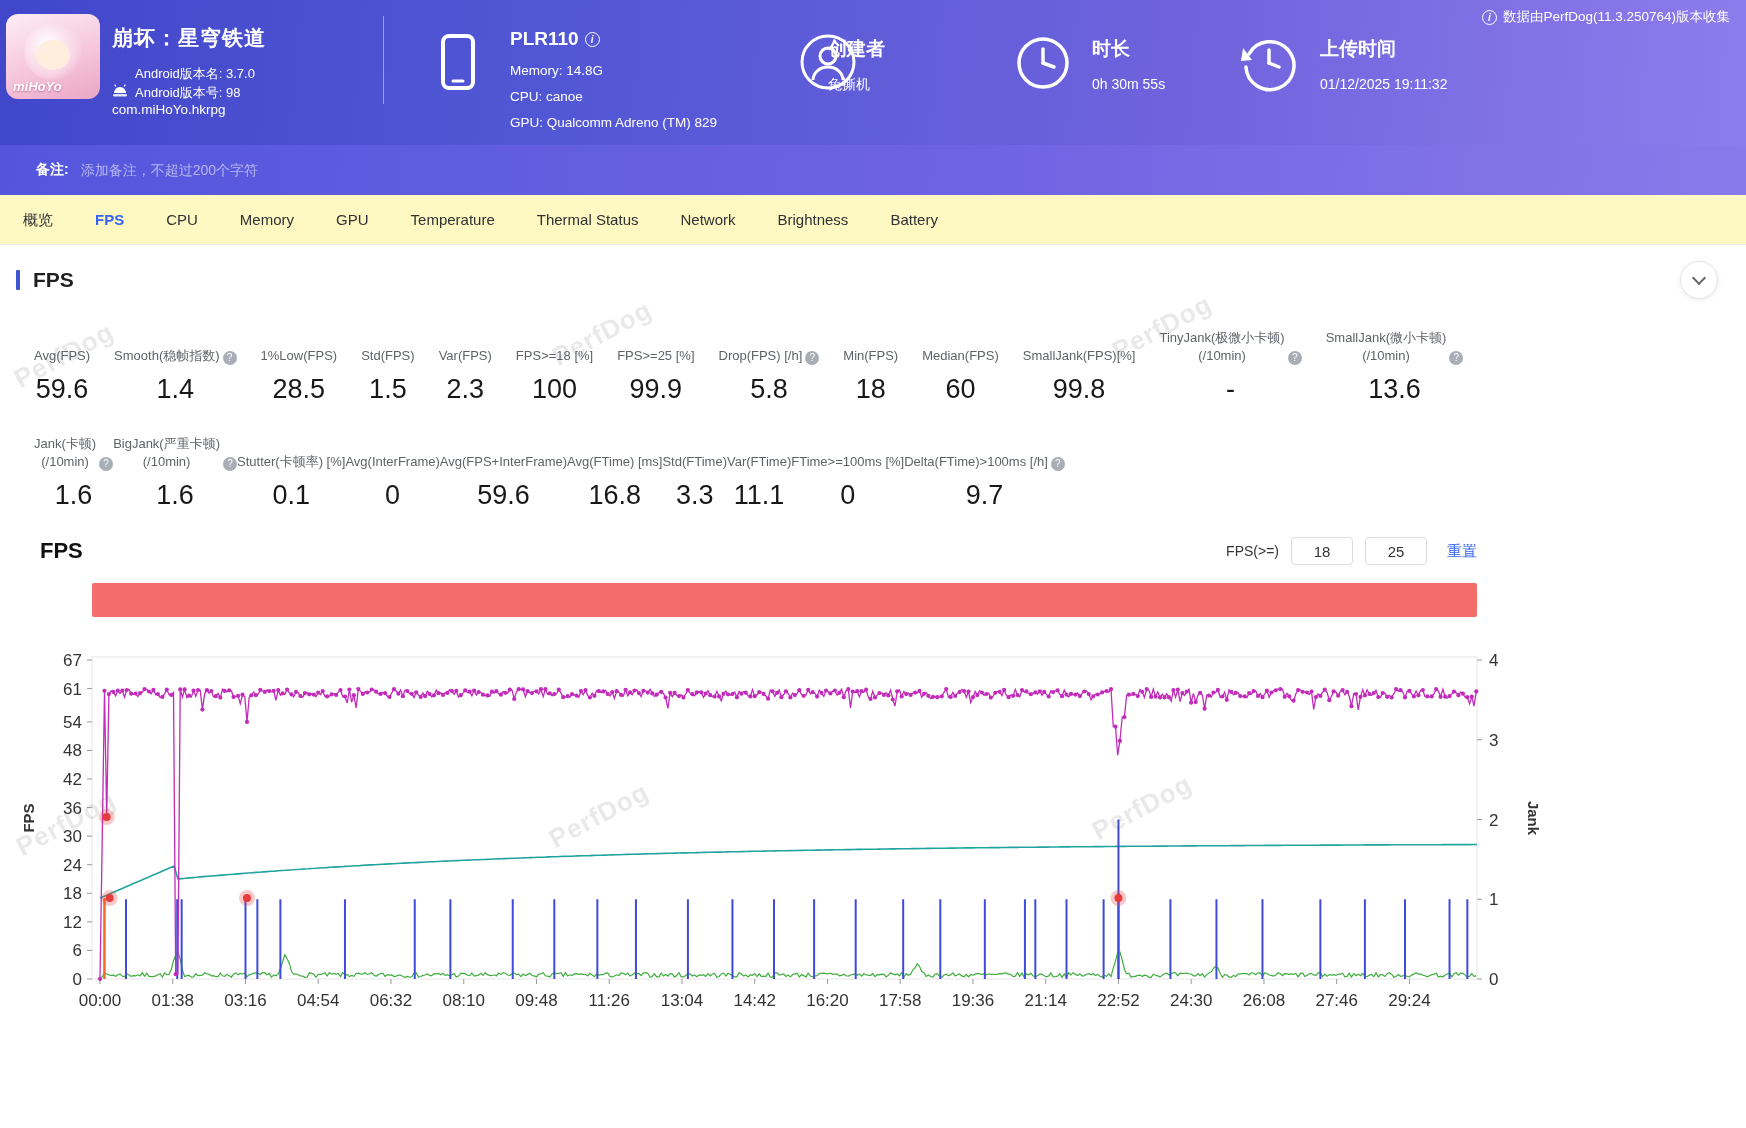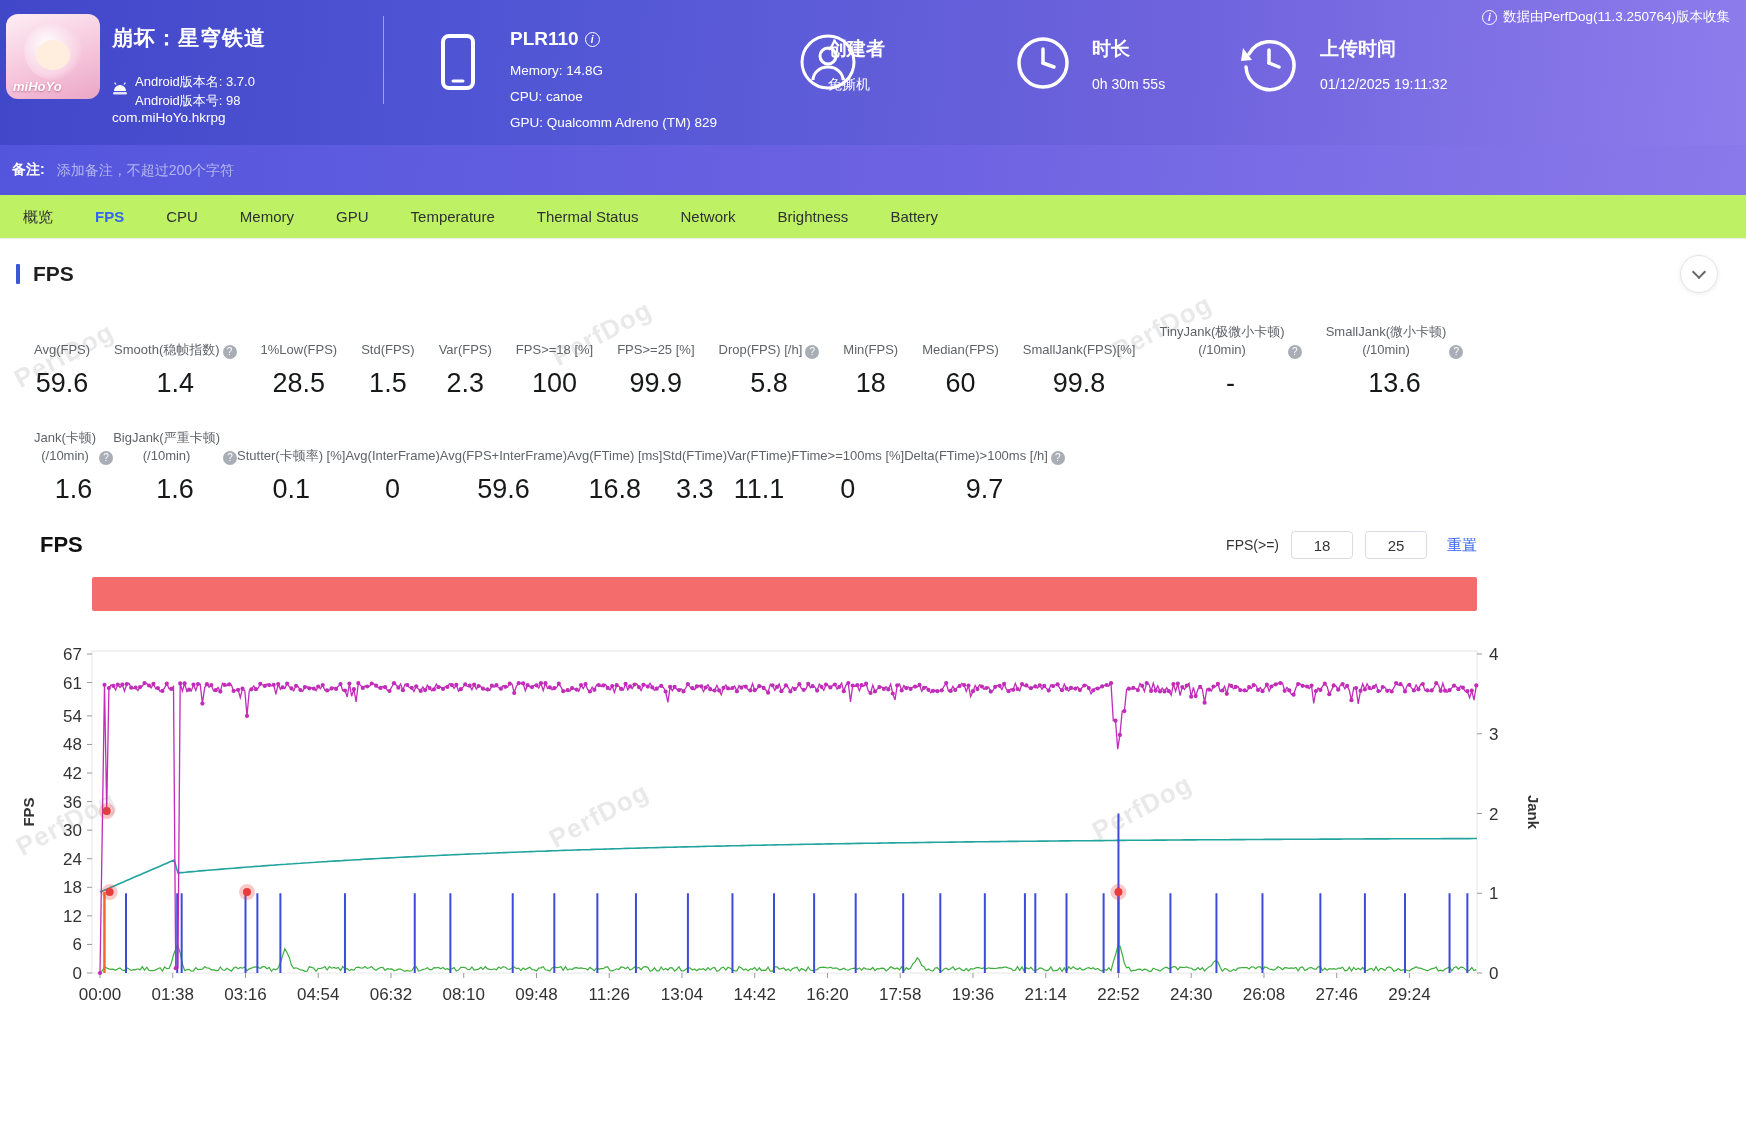--- a/index.html
+++ b/index.html
@@ -10,41 +10,41 @@
     background:linear-gradient(95deg,#4147c9 0%,#5056d4 30%,#6f63dd 68%,#8d7cec 100%)}
   .header .abs{position:absolute}
   .game-icon{left:6px;top:14px;width:94px;height:85px;border-radius:12px;overflow:hidden;
     background:linear-gradient(160deg,#fdeef4 0%,#f6c6dc 55%,#eaa6c6 100%);position:absolute}
   .game-icon .blob1{position:absolute;left:18px;top:8px;width:58px;height:58px;border-radius:50%;
     background:radial-gradient(circle at 40% 40%,#fff 0%,#f9d4e4 60%,transparent 75%)}
   .game-icon .blob2{position:absolute;left:30px;top:26px;width:34px;height:30px;border-radius:50%;background:#ffeede}
   .game-icon .brand{position:absolute;left:7px;bottom:5px;font-size:13px;font-weight:700;color:#fff;
     text-shadow:0 1px 2px rgba(160,60,110,.6);font-style:italic}
   .game-title{font-size:21px;font-weight:700;letter-spacing:1px}
-  .android-row{display:flex;align-items:center;margin-top:20px}
+  .android-row{display:flex;align-items:flex-end;margin-top:12px}
   .android-lines{font-size:13px;line-height:19px;margin-left:7px}
   .pkg{font-size:13.5px;margin-top:0}
   .vdivider{left:383px;top:16px;width:1px;height:88px;background:rgba(255,255,255,.45);position:absolute}
   .hblock-title{font-size:19px;font-weight:700;display:flex;align-items:center;gap:6px}
   .hblock-sub{font-size:14px;margin-top:14px}
   .device-lines{font-size:13.5px;line-height:26px;margin-top:8px}
   .collect-note{right:16px;top:8px;font-size:13.5px;display:flex;align-items:center;gap:6px;position:absolute}
   .info-circ{display:inline-flex;width:15px;height:15px;border:1px solid #fff;border-radius:50%;
     align-items:center;justify-content:center;font-size:10px;font-style:italic;font-weight:700}
 
   
-  .note-bar{height:50px;display:flex;align-items:center;padding-left:12px;color:#fff;
+  .note-bar{height:50px;display:flex;align-items:center;padding-left:36px;color:#fff;
     background:linear-gradient(95deg,#5356dd 0%,#6e63e2 55%,#8a79ea 100%)}
   .note-label{font-size:14px;font-weight:700}
   .note-input{background:transparent;border:none;outline:none;color:#fff;font-size:14px;width:420px;margin-left:12px;
     font-family:"Liberation Sans",sans-serif}
   .note-input::placeholder{color:rgba(255,255,255,.55)}
 
   
-  .tab-bar{height:44px;background:#bef264;border-bottom:1px solid #ececec;display:flex;align-items:center;padding-left:2px}
+  .tab-bar{height:50px;background:#fef9c3;border-bottom:1px solid #ececec;display:flex;align-items:center;padding-left:2px}
   .tab{padding:0 21px;font-size:15px;color:#303133;cursor:pointer;line-height:50px}
   .tab.active{color:#3664f4;font-weight:700}
 
   
   .section-header{display:flex;align-items:center;margin-top:16px;padding-left:16px;height:38px;position:relative}
   .accent{width:4px;height:20px;background:#3d56d4;margin-right:13px;border-radius:1px}
   .section-title{font-size:21px;font-weight:700;color:#1f1f1f}
   .collapse-btn{position:absolute;right:28px;top:0;width:38px;height:38px;border-radius:50%;background:#fff;
     border:1px solid #e3e6ea;box-shadow:0 1px 5px rgba(0,0,0,.08);display:flex;align-items:center;justify-content:center;cursor:pointer}
   .chev{width:10px;height:10px;border-right:2px solid #666;border-bottom:2px solid #666;transform:rotate(45deg);margin-top:-4px}

